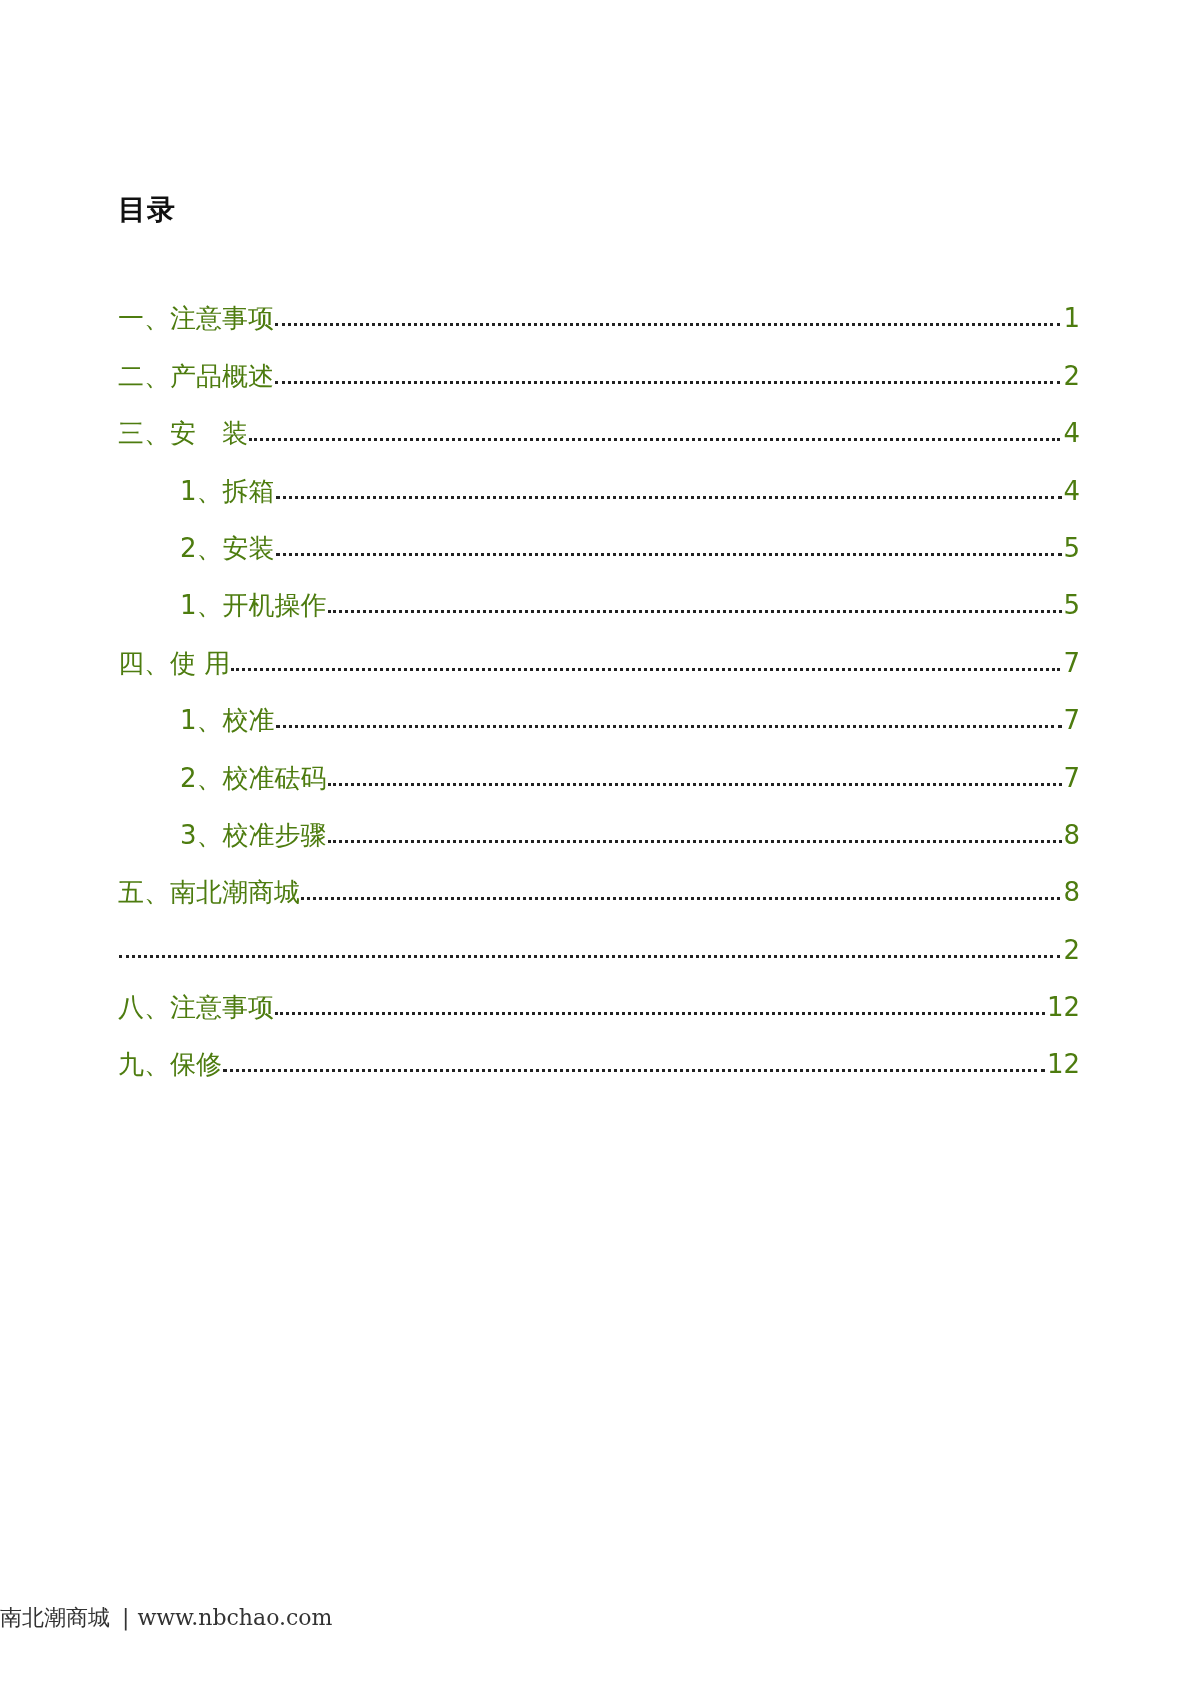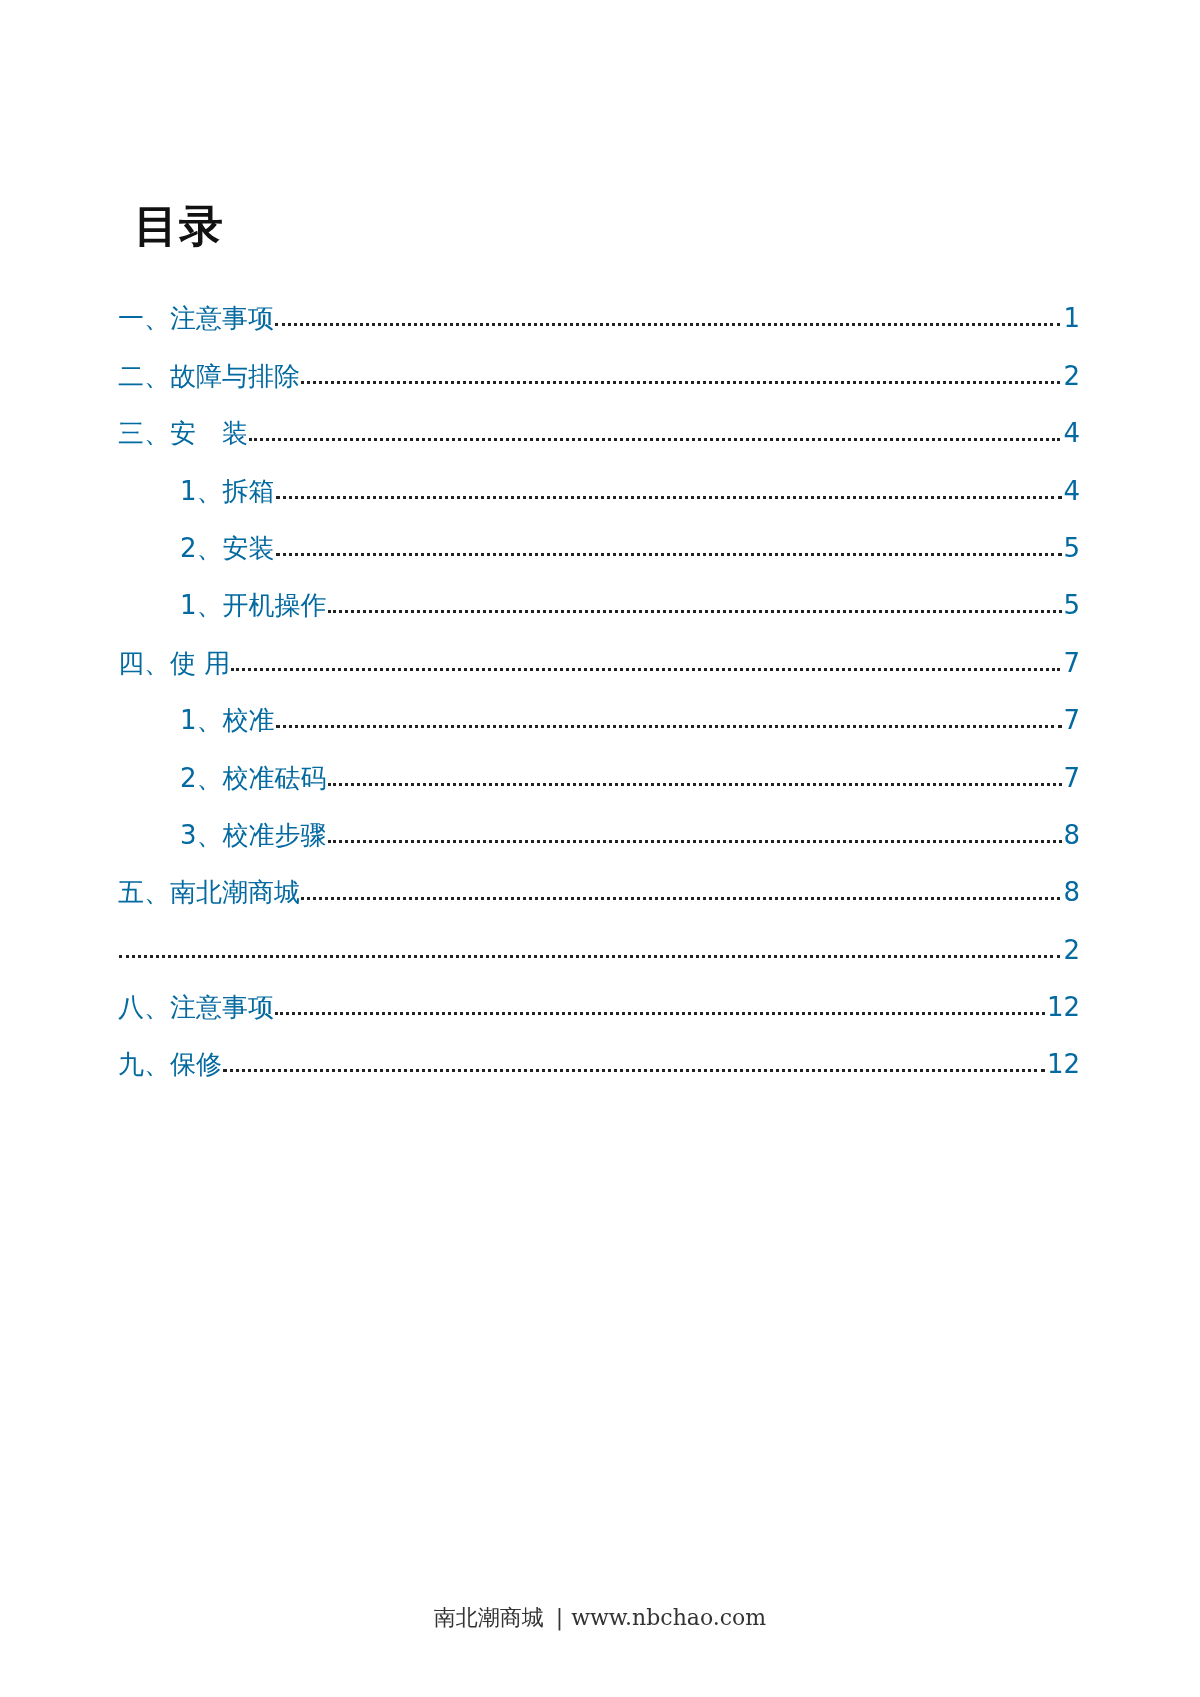--- a/index.html
+++ b/index.html
@@ -12,42 +12,42 @@
       height: 1697px;
       position: relative;
       overflow: hidden;
       font-family: "DejaVu Sans", "Liberation Sans", sans-serif;
       color: #111111;
     }
     .page-title {
       position: absolute;
       left: 118px;
       top: 186px;
-      font-size: 44px;
+      font-size: 28px;
       font-weight: bold;
       letter-spacing: 1px;
-      margin: 16px;
+      margin: 0;
       line-height: 48px;
     }
     .toc {
       position: absolute;
       left: 118px;
       top: 278px;
       width: 962px;
     }
     .toc-row {
       display: flex;
       align-items: flex-end;
       height: 57.4px;
       font-size: 26px;
       line-height: 34px;
       white-space: nowrap;
       cursor: pointer;
       text-decoration: none;
-      color: #0369a1;
+      color: #4d7c0f;
     }
     .toc-row.sub {
       padding-left: 62px;
     }
     .toc-label {
       flex: 0 0 auto;
     }
     .toc-leader {
       flex: 1 1 auto;
       margin: 0 2px 9px 1px;
@@ -60,42 +60,42 @@
     .toc-page {
       flex: 0 0 auto;
       text-align: right;
       min-width: 18px;
     }
     .footer {
       position: absolute;
       left: 0;
       width: 1200px;
       top: 1603px;
-      text-align: center;
+      text-align: left;
       font-family: "DejaVu Serif", "Liberation Serif", serif;
       font-size: 22px;
       color: #333333;
     }
     .footer .sep {
       margin: 0 8px 0 12px;
     }
   </style>
 </head>
 <body>
 
 <h1 class="page-title">目录</h1>
 
 <div class="toc">
   <a class="toc-row">
     <span class="toc-label">一、注意事项</span>
     <span class="toc-leader"></span>
     <span class="toc-page">1</span>
   </a>
   <a class="toc-row">
-    <span class="toc-label">二、故障与排除</span>
+    <span class="toc-label">二、产品概述</span>
     <span class="toc-leader"></span>
     <span class="toc-page">2</span>
   </a>
   <a class="toc-row">
     <span class="toc-label">三、安　装</span>
     <span class="toc-leader"></span>
     <span class="toc-page">4</span>
   </a>
   <a class="toc-row sub tight">
     <span class="toc-label">1、拆箱</span>

